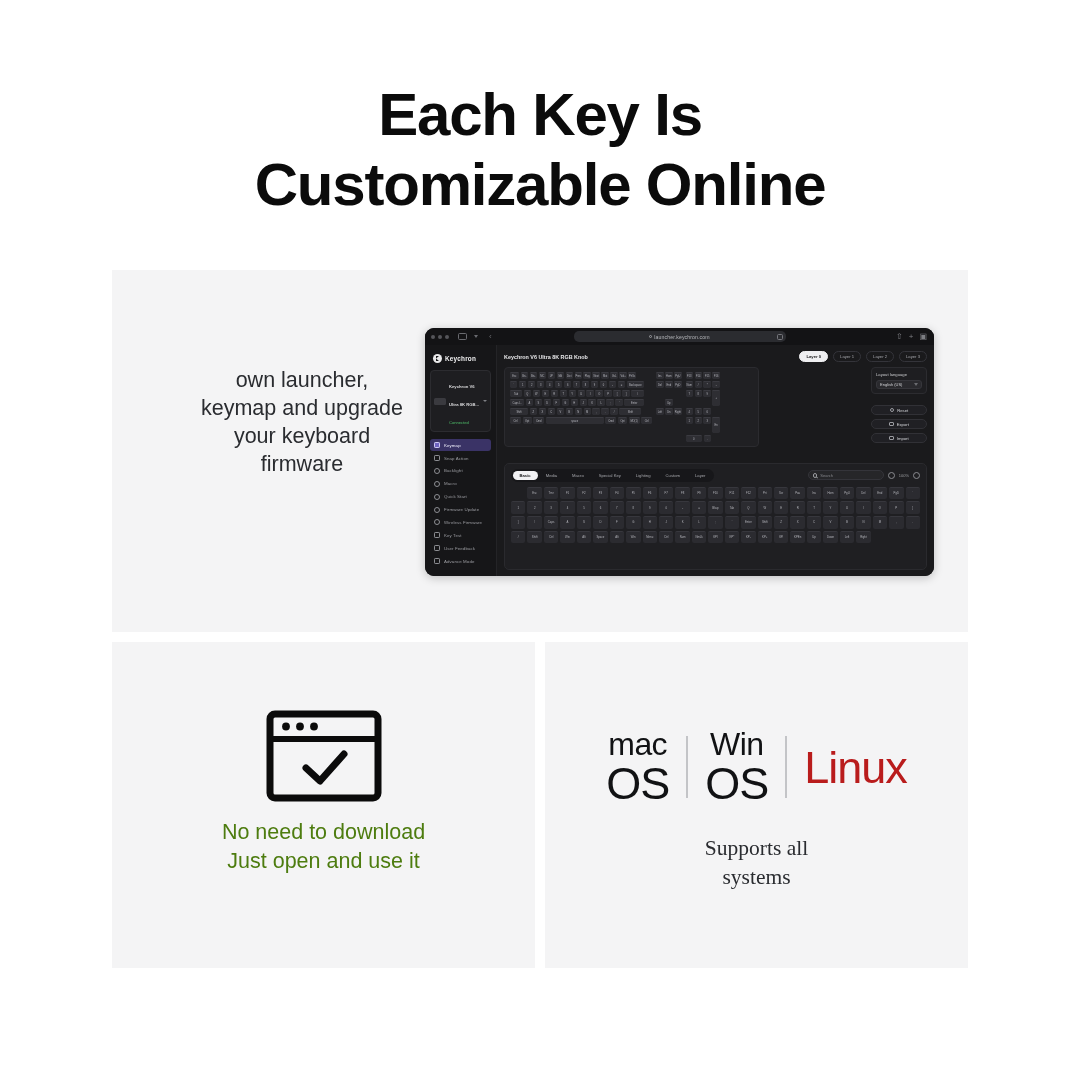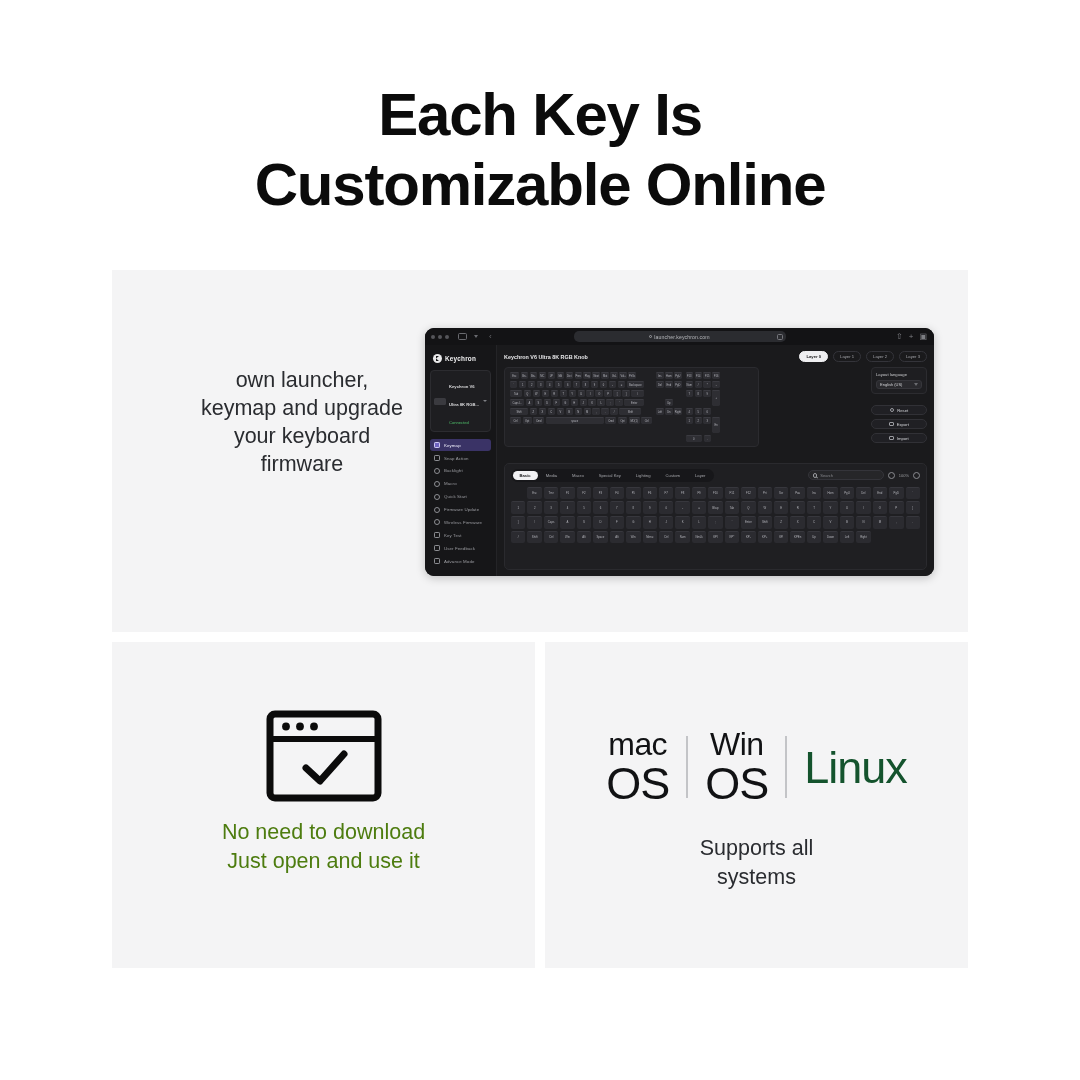--- a/index.html
+++ b/index.html
@@ -226,27 +226,27 @@
   #card-browser .cap span { display: block; }
 
   
   .os-row {
     position: absolute; left: 0; right: 0; top: 86px;
     display: flex; align-items: center; justify-content: center; gap: 17px;
   }
   .os-item { display: flex; flex-direction: column; align-items: center; }
   .os-top { font-size: 32px; font-weight: 500; color: #111214; line-height: 33px; letter-spacing: -.6px; }
   .os-bot { font-size: 45px; font-weight: 500; color: #111214; line-height: 45px; letter-spacing: -1px; }
-  .os-single { font-size: 45px; font-weight: 500; color: #14532d; line-height: 45px; letter-spacing: -1px; }
+  .os-single { font-size: 45px; font-weight: 500; color: #b91c1c; line-height: 45px; letter-spacing: -1px; }
   .os-div { width: 2px; height: 62px; background: #c3c4c7; }
   #card-os .cap {
     position: absolute; left: 0; right: 0; top: 192px;
     text-align: center; font-size: 21.5px; line-height: 29px; color: #2a2c30;
   }
-  #card-os .cap span { display: block; }
+  #card-os .cap span { display: block; font-family: Liberation Serif, serif; }
 </style>
 </head>
 <body>
 
 <h1 class="page-title">
   <span class="t-line">Each Key Is</span>
   <span class="t-line">Customizable Online</span>
 </h1>
 
 <section class="card" id="top-card">

